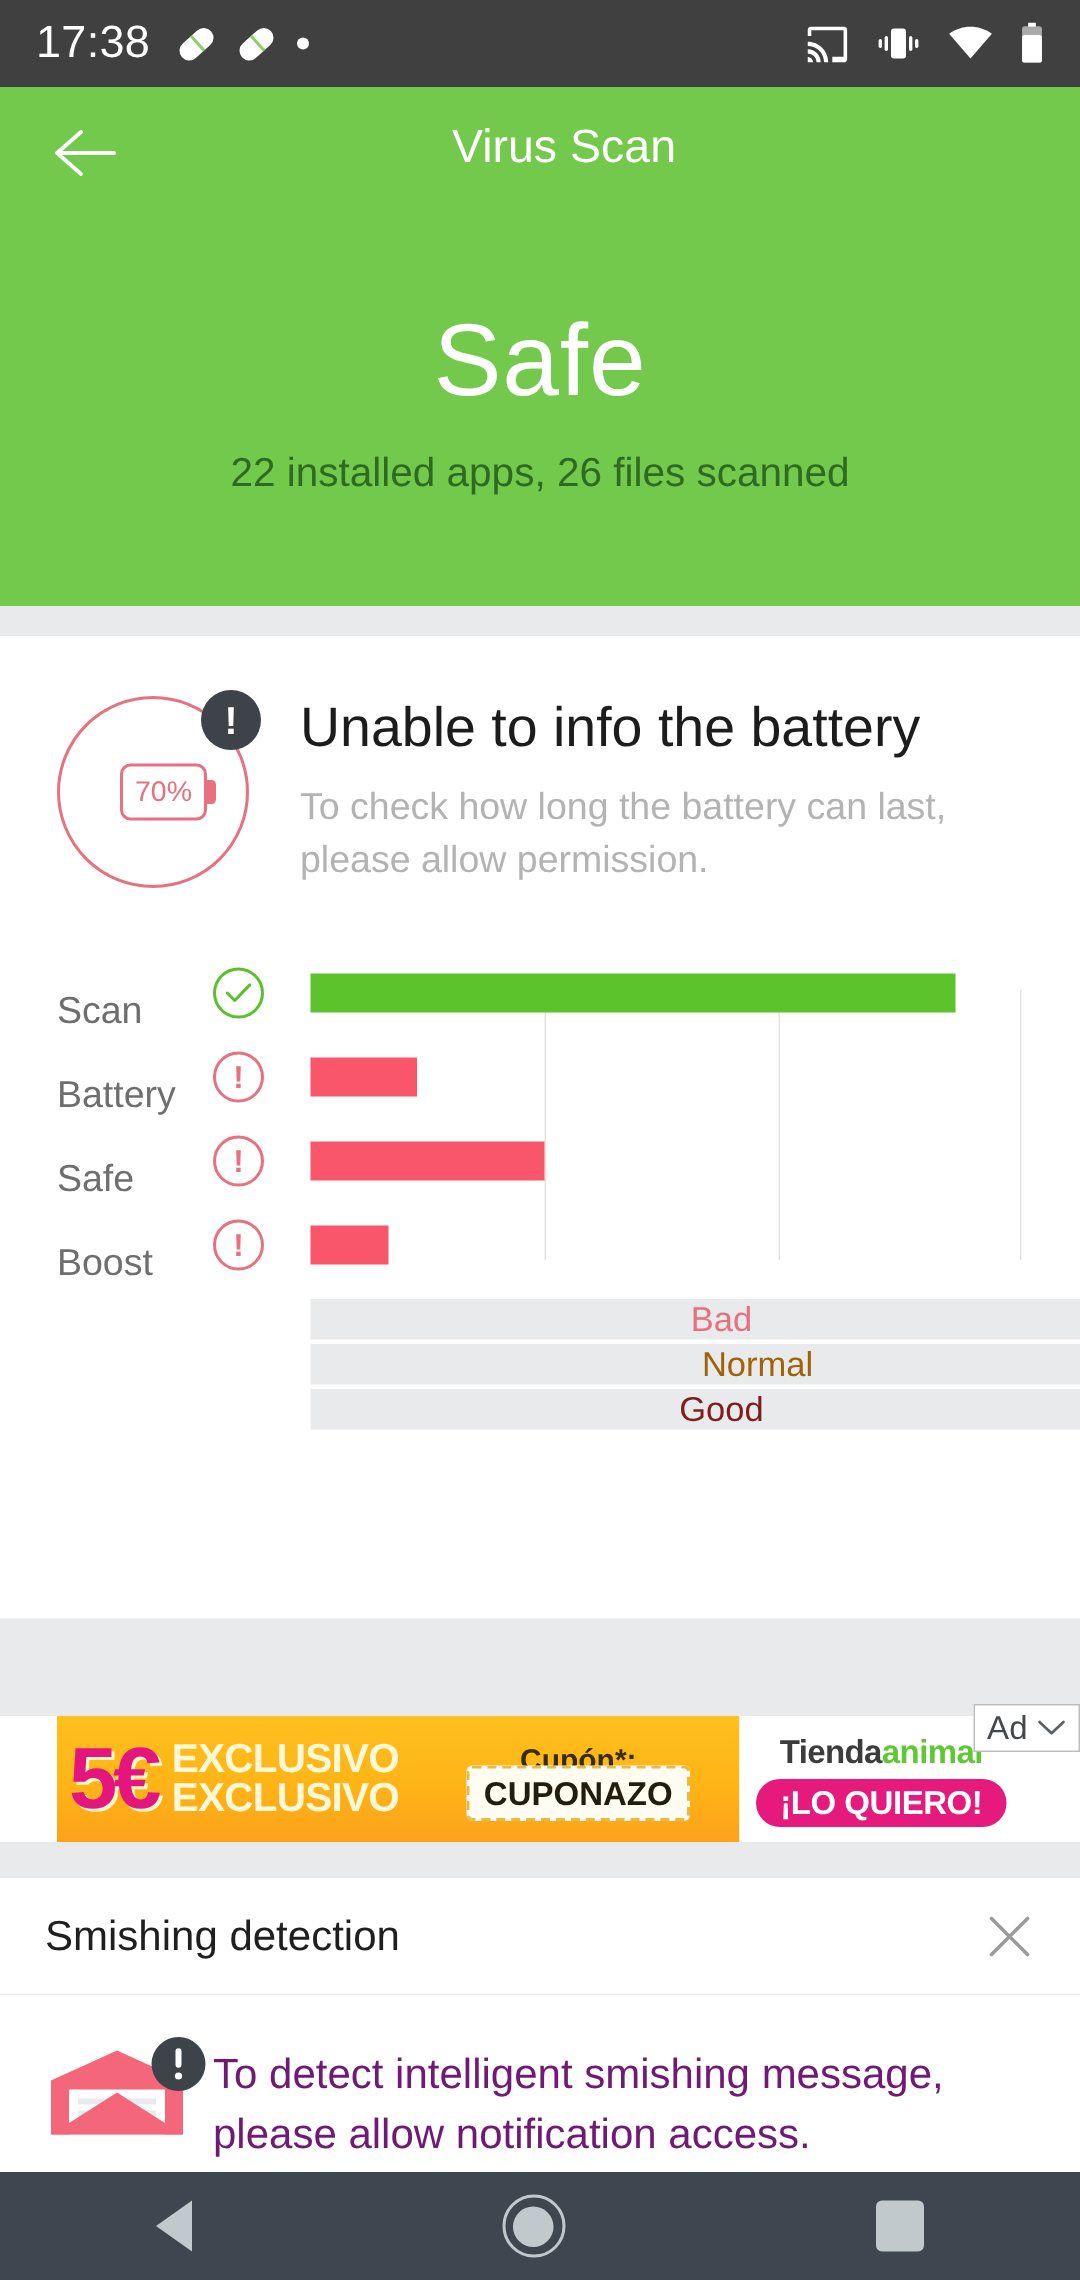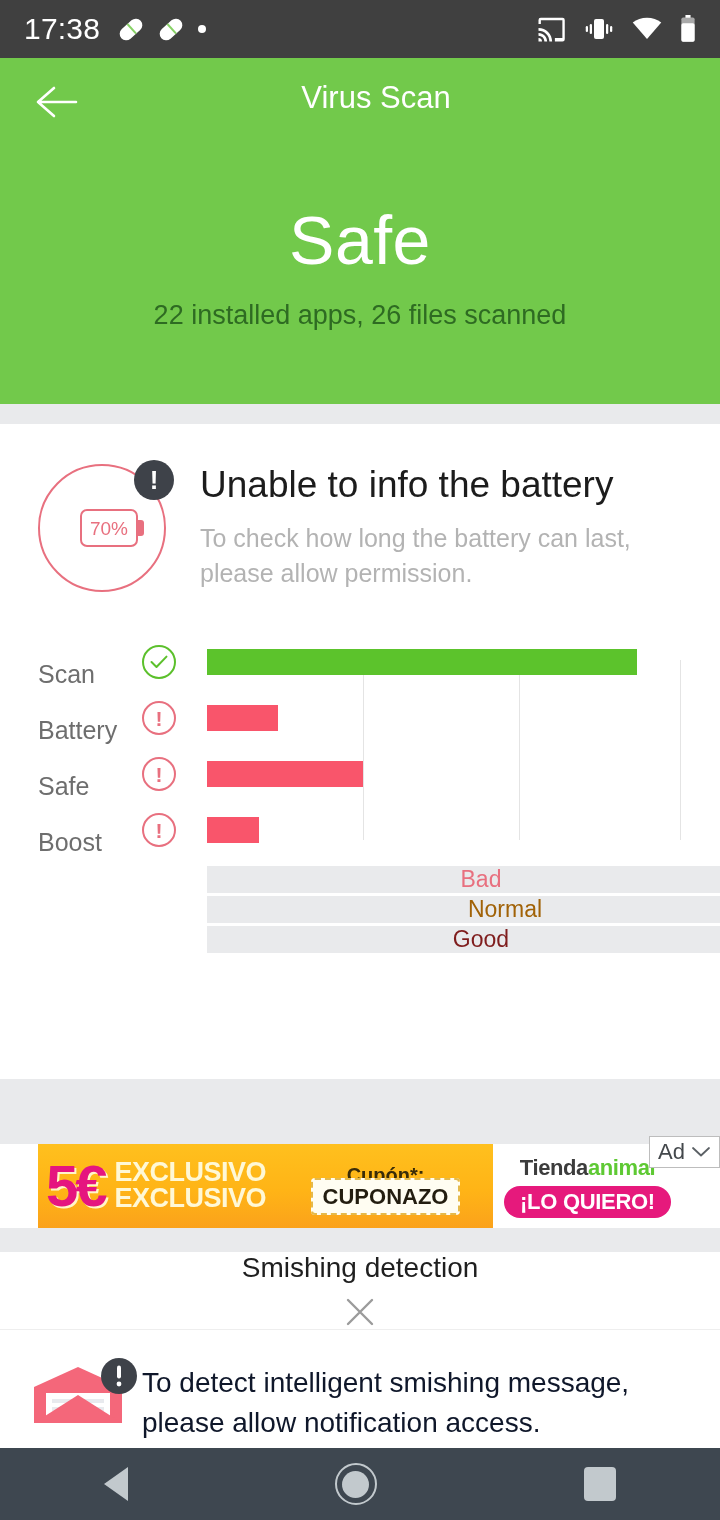--- a/index.html
+++ b/index.html
@@ -155,33 +155,32 @@
     background:#ffffff; border:1px solid #bdbdbd;
     display:flex; align-items:center; gap:6px;
     padding:4px 8px; font-size:22px; color:#44484c; line-height:1; cursor:pointer;
   }
 
   
   .smish-head {
     position:absolute; left:0; top:1252px; width:720px; height:78px;
     background:#ffffff; display:flex; align-items:center; padding:0 30px;
     border-bottom:1px solid #eeeeee;
-    flex-direction:column;
   }
   .smish-title { color:#1f1f1f; font-size:28px; flex:1 1 auto; }
   .smish-close { width:34px; height:34px; cursor:pointer; }
 
   .smish-body { position:absolute; left:0; top:1331px; width:720px; height:120px; background:#ffffff; }
   .env-wrap { position:absolute; left:30px; top:26px; width:110px; height:76px; }
   .env {
     position:absolute; left:0; top:8px; width:96px; height:62px;
   }
   .smish-text {
     position:absolute; left:142px; top:32px; width:540px;
-    color:#0f172a; font-size:28px; line-height:1.42;
+    color:#701a75; font-size:28px; line-height:1.42;
   }
 
   
   .navbar {
     position:absolute; left:0; bottom:0; width:720px; height:72px;
     background:#3e4750; display:flex; align-items:center; justify-content:space-around;
   }
   .nav-back { width:0;height:0;border-top:17px solid transparent;border-bottom:17px solid transparent;border-right:24px solid #c2c9cd; cursor:pointer;}
   .nav-home { width:42px;height:42px;border-radius:50%;border:2.5px solid #c2c9cd; display:flex;align-items:center;justify-content:center; cursor:pointer;}
   .nav-home i { width:27px;height:27px;border-radius:50%;background:#c2c9cd; display:block;}

